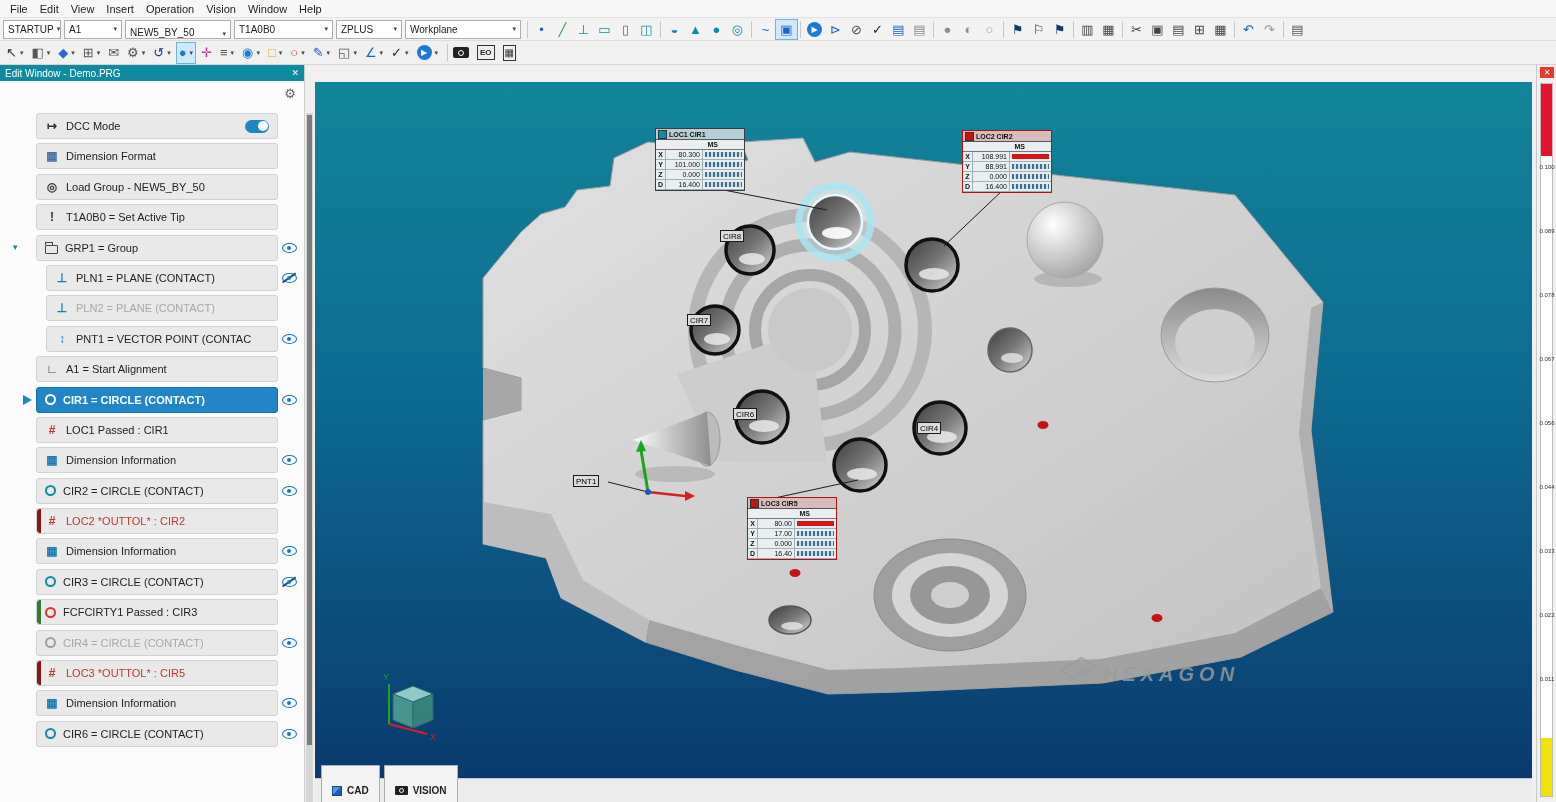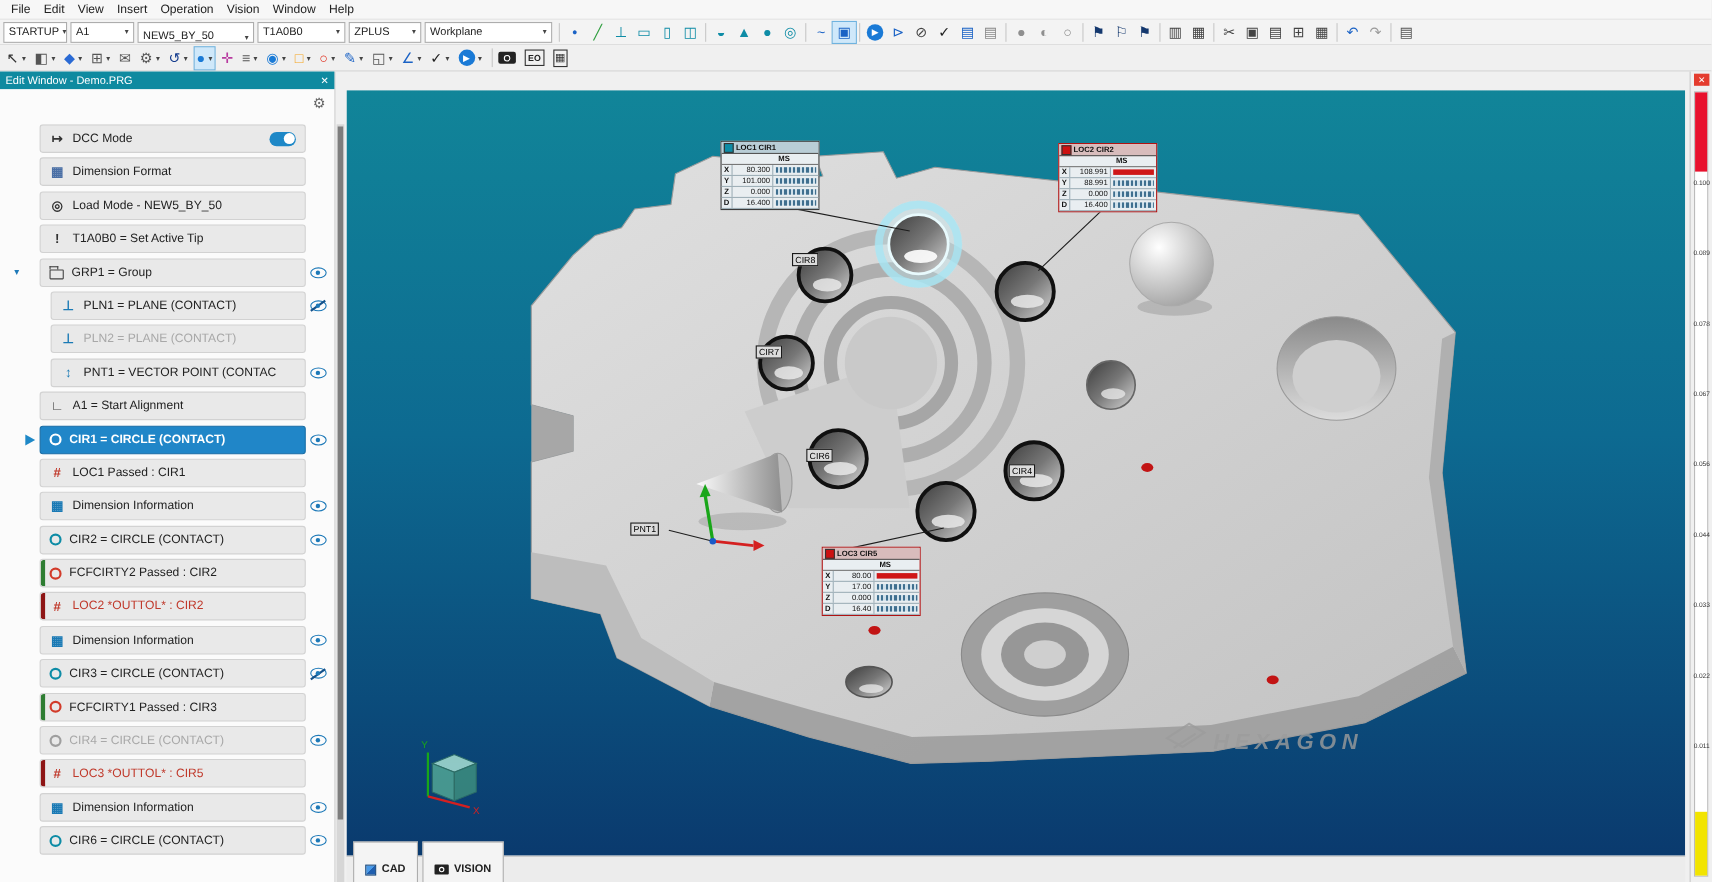--- a/index.html
+++ b/index.html
@@ -149,21 +149,21 @@
       <span class="tb-caret">▾</span>
     </span>
     <span class="tb-select" style="width: 58px;">
       <span>A1</span>
       <span class="tb-caret">▾</span>
     </span>
     <span class="tb-select" style="width: 106px; align-items: flex-end;">
       <span>NEW5_BY_50</span>
       <span class="tb-caret">▾</span>
     </span>
-    <span class="tb-select" style="width: 80px;">
+    <span class="tb-select" style="width: 99px;">
       <span>T1A0B0</span>
       <span class="tb-caret">▾</span>
     </span>
     <span class="tb-select" style="width: 66px;">
       <span>ZPLUS</span>
       <span class="tb-caret">▾</span>
     </span>
     <span class="tb-select" style="width: 116px;">
       <span>Workplane</span>
       <span class="tb-caret">▾</span>
@@ -312,21 +312,21 @@
       </div>
       <div class="t-row">
         <div class="t-btn">
           <span class="tic" style="color: rgb(74, 111, 165);">▦</span>
           <span class="t-label">Dimension Format</span>
         </div>
       </div>
       <div class="t-row">
         <div class="t-btn">
           <span class="tic" style="color: rgb(51, 51, 51);">◎</span>
-          <span class="t-label">Load Mode - NEW5_BY_50</span>
+          <span class="t-label">Load Group - NEW5_BY_50</span>
         </div>
       </div>
       <div class="t-row">
         <div class="t-btn">
           <span class="tic" style="color: rgb(51, 51, 51);">!</span>
           <span class="t-label">T1A0B0 = Set Active Tip</span>
         </div>
       </div>
       <div class="t-row">
         <span class="expander">▾</span>
@@ -382,26 +382,20 @@
           <span class="t-label">Dimension Information</span>
         </div>
         <span class="eye"></span>
       </div>
       <div class="t-row">
         <div class="t-btn">
           <span class="ring"></span>
           <span class="t-label">CIR2 = CIRCLE (CONTACT)</span>
         </div>
         <span class="eye"></span>
-      </div>
-      <div class="t-row">
-        <div class="t-btn fcf">
-          <span class="ring red"></span>
-          <span class="t-label">FCFCIRTY2 Passed : CIR2</span>
-        </div>
       </div>
       <div class="t-row">
         <div class="t-btn outtol">
           <span class="tic" style="color: rgb(192, 57, 43);">#</span>
           <span class="t-label">LOC2 *OUTTOL* : CIR2</span>
         </div>
       </div>
       <div class="t-row">
         <div class="t-btn">
           <span class="tic" style="color: rgb(26, 122, 181);">▦</span>

